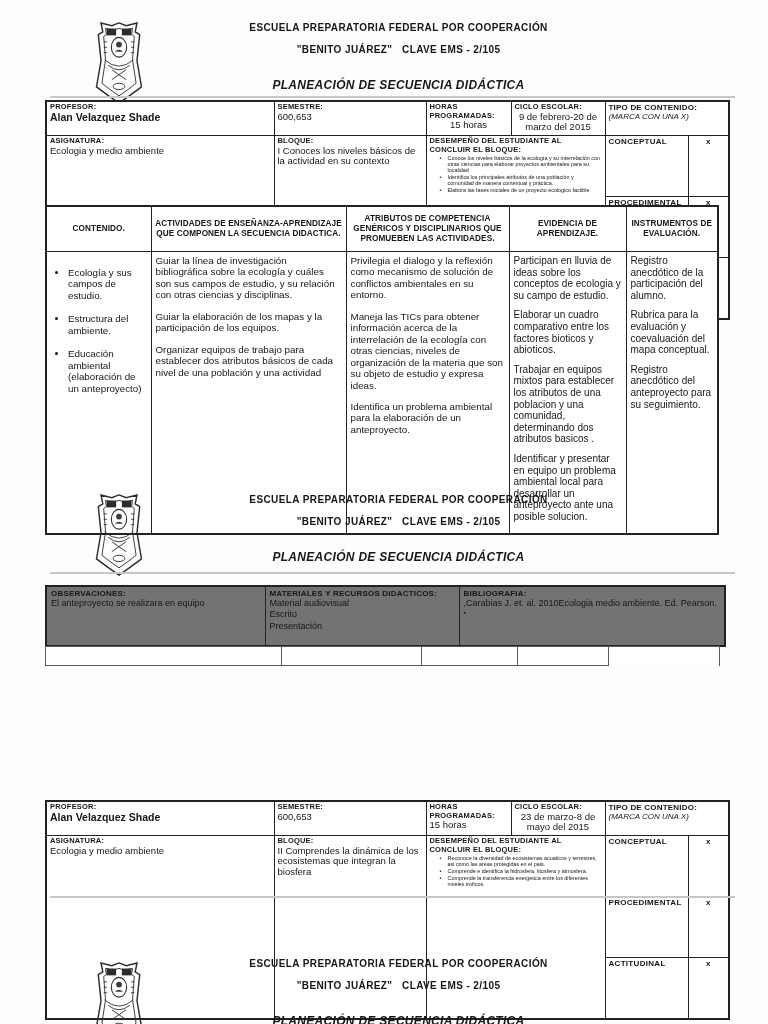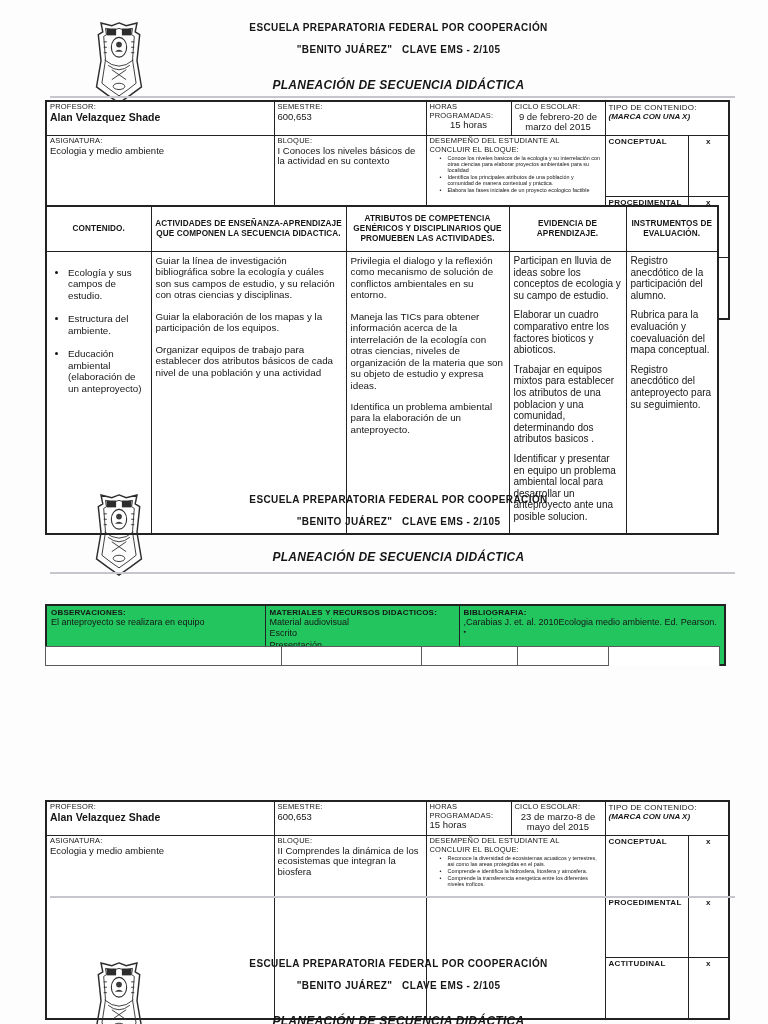--- a/index.html
+++ b/index.html
@@ -23,25 +23,25 @@
     font-size:12px;font-weight:bold;font-style:italic;letter-spacing:.3px;}
 
   .psep{position:absolute;left:50px;width:685px;height:2px;background:#c6c6cc;}
 
   
   .info-tbl{position:absolute;left:45px;width:683px;border-collapse:collapse;
     table-layout:fixed;background:#fff;border:2px solid #222;}
   .info-tbl td{border:1px solid #222;vertical-align:top;padding:1px 3px;overflow:hidden;}
   .r1 td{height:31px;}
   .r2 td{height:58px;}
-  .lbl{font-size:7.5px;font-weight:normal;letter-spacing:.2px;line-height:1.15;}
+  .lbl{font-size:7.5px;font-weight:bold;letter-spacing:.2px;line-height:1.15;}
   .val{font-size:9.5px;line-height:1.12;}
   .val-name{font-size:10.5px;font-weight:bold;line-height:1.1;}
   .ctr{text-align:center;}
-  .note{font-size:8px;font-weight:bold;font-style:italic;line-height:1.2;}
+  .note{font-size:8px;font-weight:normal;font-style:italic;line-height:1.2;}
   ul.tiny{margin:1px 0 0 18px;padding:0;font-size:5.4px;line-height:1.12;}
   ul.tiny li{list-style:none;position:relative;margin:0 0 1px 0;}
   ul.tiny li::before{content:"•";position:absolute;left:-8px;top:0;}
   td.tipo-cell{padding:0;}
   .tipo-tbl{border-collapse:collapse;width:100%;height:100%;table-layout:fixed;}
   .tipo-tbl td{border:1px solid #222;padding:1px 3px;vertical-align:top;}
   .tipo-tbl td:first-child{border-left:none;}
   .tipo-tbl td:last-child{border-right:none;}
   .tipo-tbl tr:first-child td{border-top:none;}
   .tipo-tbl tr:last-child td{border-bottom:none;}
@@ -56,22 +56,22 @@
     vertical-align:middle;padding:2px 3px;line-height:1.25;height:40px;letter-spacing:.1px;}
   .seq-tbl td{border:1px solid #222;vertical-align:top;padding:3px 4px;height:204px;
     font-size:9.8px;line-height:1.17;overflow:hidden;}
   .seq-tbl td.small{font-size:10px;line-height:1.16;}
   .seq-tbl p{margin:0 0 10px 0;}
   .seq-tbl td.small p{margin:0 0 8px 0;}
   ul.cont{margin:2px 0 0 17px;padding:0;}
   ul.cont li{margin:12px 0 1px 0;}
 
   
-  .obs-tbl{position:absolute;left:45px;top:604px;width:679px;border-collapse:collapse;
-    table-layout:fixed;background:#22c55e;border:2px solid #222;}
+  .obs-tbl{position:absolute;left:45px;top:585px;width:679px;border-collapse:collapse;
+    table-layout:fixed;background:#737373;border:2px solid #222;}
   .obs-tbl td{border:1px solid #222;vertical-align:top;padding:2px 4px;height:54px;}
   .obs-lbl{font-size:8px;font-weight:bold;letter-spacing:.2px;}
   .obs-val{font-size:9px;line-height:1.25;}
   .dot{font-size:7px;line-height:1;}
 
   
   .empty-row{position:absolute;left:45px;top:646px;border-collapse:collapse;
     table-layout:fixed;background:#fff;}
   .empty-row td{border:1px solid #5a5a5f;height:18px;padding:0;}
   .empty-row td.open{border-bottom:none;background:transparent;}

